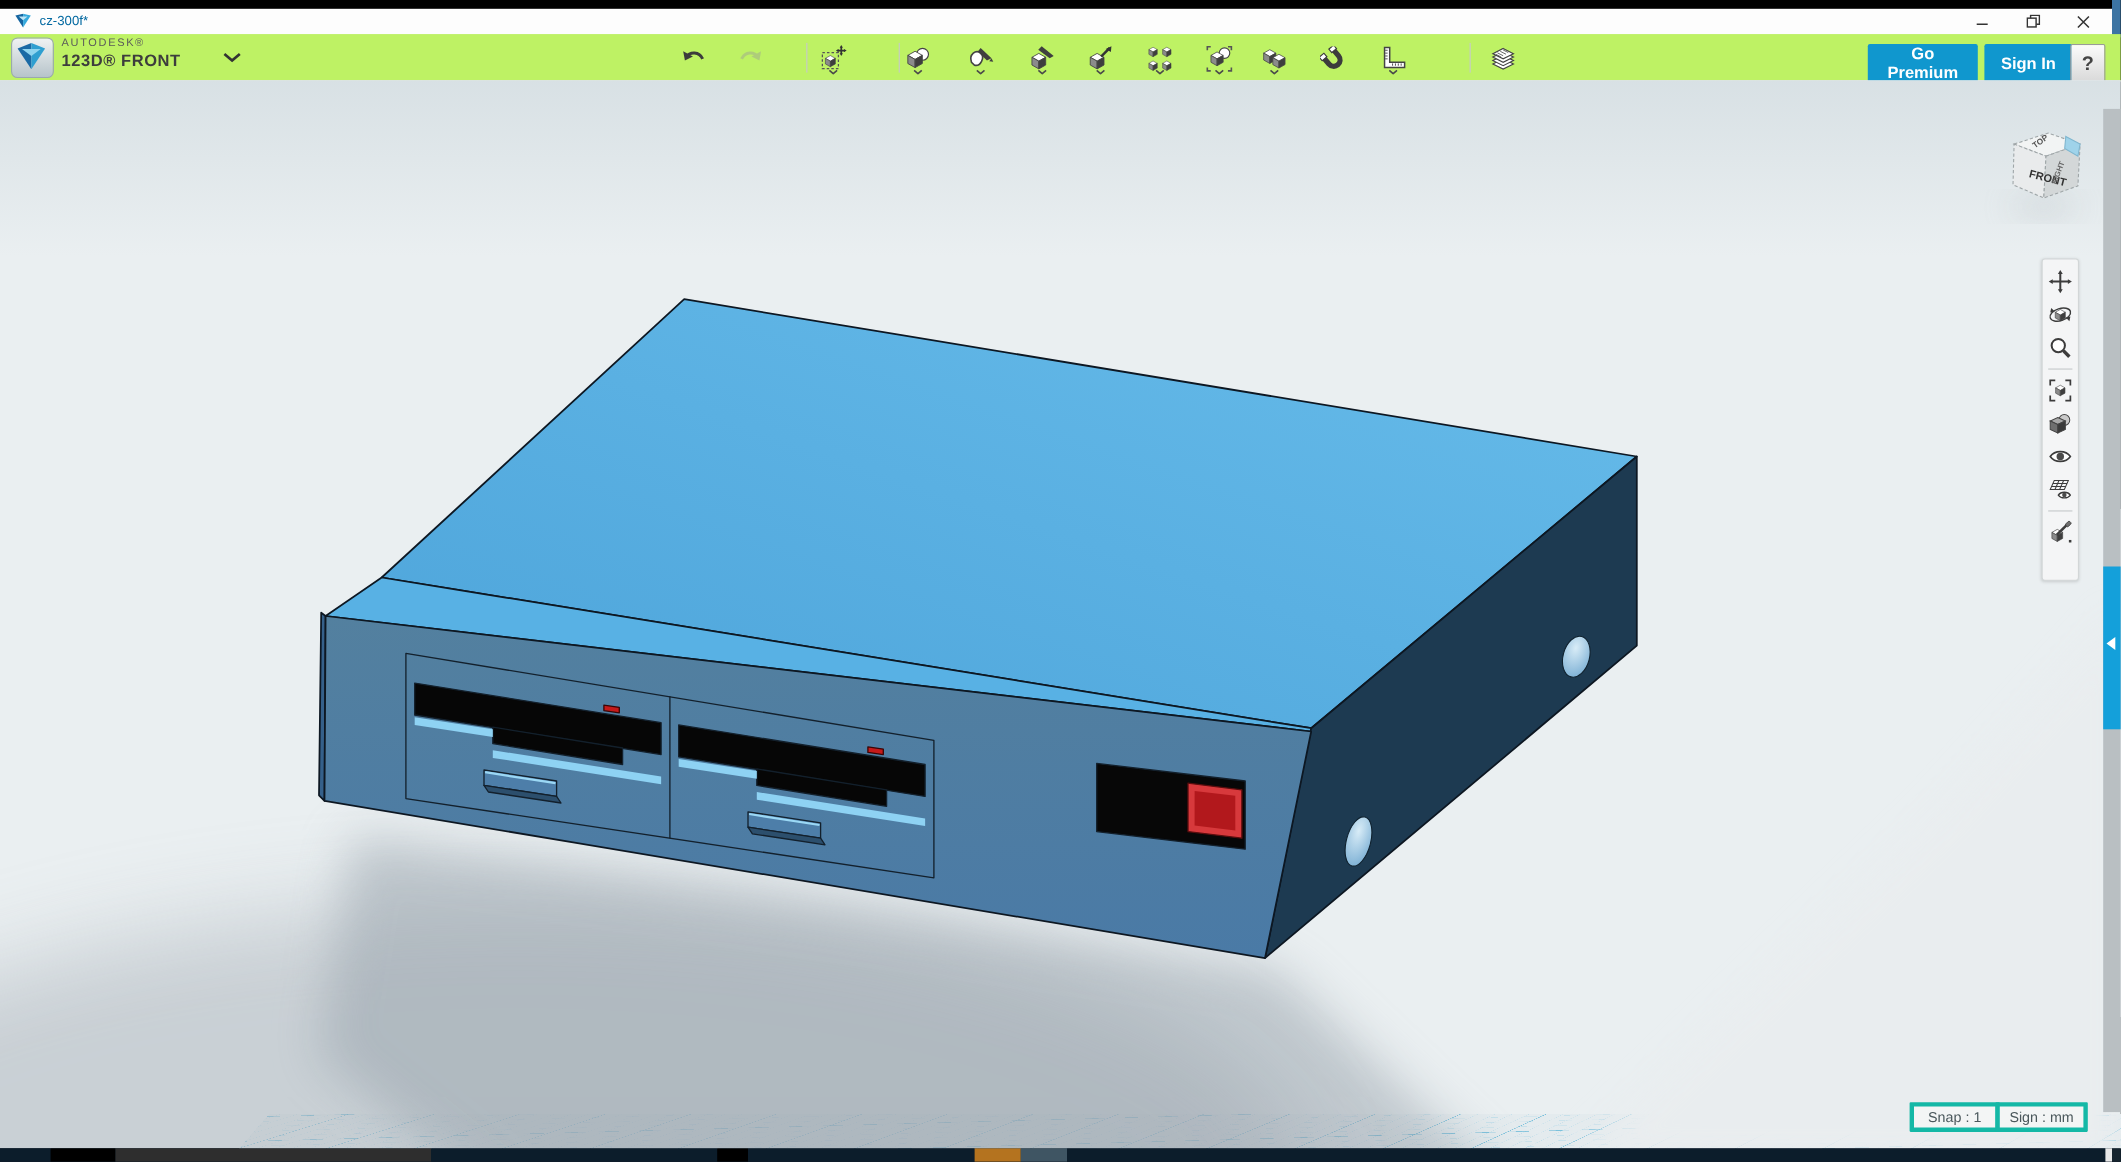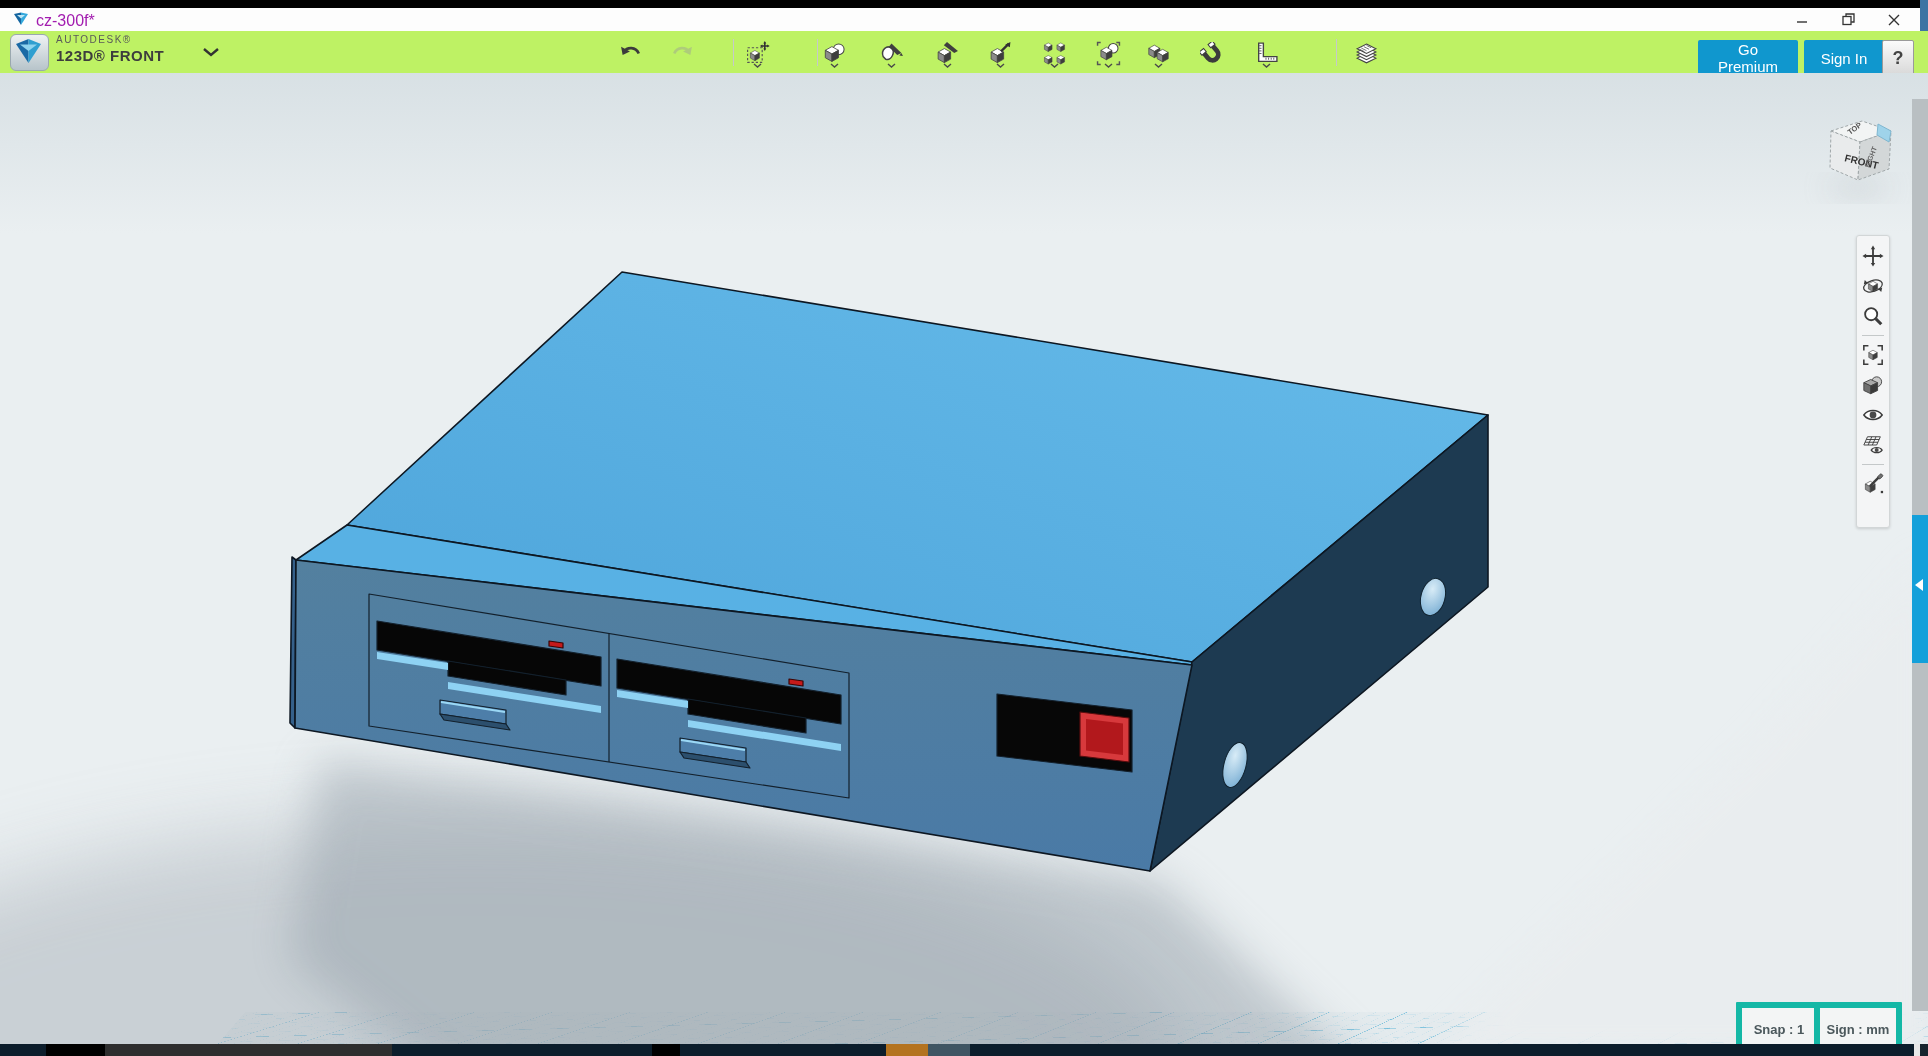--- a/index.html
+++ b/index.html
@@ -1,38 +1,38 @@
 <!DOCTYPE html>
 <html><head>
 <meta charset="utf-8">
 <style>
   html,body{margin:0;padding:0;overflow:hidden;background:#000;}
   body{width:1928px;height:1056px;position:relative;font-family:"Liberation Sans",sans-serif;-webkit-font-smoothing:antialiased;}
   
   #top-strip{position:absolute;left:0;top:0;width:1920px;height:8px;background:#000;}
   #top-strip-corner{position:absolute;left:1920px;top:0;width:8px;height:34px;background:#3c74a3;}
   #titlebar{position:absolute;left:0;top:8px;width:1920px;height:23px;background:#fdfdfd;border-bottom:1px solid #e4e4e4;}
-  .tb-title{position:absolute;left:36px;top:4px;font-size:16px;color:#a21caf;text-align:center;}
+  .tb-title{position:absolute;left:36px;top:4px;font-size:12px;color:#0369a1;text-align:center;}
   .tb-ico{position:absolute;left:13px;top:4px;width:16px;height:15px;}
   .winbtn{position:absolute;top:0;width:34px;height:23px;background:transparent;border:none;cursor:pointer;padding:0;}
   .winbtn svg{display:block;margin:auto;}
   
   #toolbar{position:absolute;left:0;top:31px;width:1928px;height:42px;background:#bef264;border-bottom:1px solid #cdd0d1;}
   #logo-tile{position:absolute;left:10px;top:3px;width:37px;height:35px;border-radius:6px;background:linear-gradient(180deg,#eff2f3,#b7c4ca);border:1px solid #9aa8af;}
   #brand{position:absolute;left:56px;top:4px;line-height:1;}
   #brand .ad{font-size:10px;letter-spacing:1.5px;color:#5a5a5a;}
   #brand .prod{font-size:15px;font-weight:bold;color:#3d3d3d;margin-top:3px;letter-spacing:.5px;}
   #brand-menu{position:absolute;left:196px;top:12px;width:26px;height:18px;background:none;border:none;cursor:pointer;}
   #tb-icons{position:absolute;left:0;top:0;width:100%;height:100%;}
   .tb-item{position:absolute;top:6px;width:34px;height:34px;background:none;border:none;padding:0;cursor:pointer;}
   .tb-item svg.main{display:block;margin:0 auto;width:25px;height:25px;}
   .tb-item .mchev{display:block;margin:-3px auto 0;width:9px;height:5px;}
   .tb-item.disabled{opacity:.42;}
   .tb-sep{position:absolute;top:8px;width:1px;height:27px;background:#c6c9ca;}
-  .acct-btn{position:absolute;top:9px;height:36px;border:none;border-radius:2px;background:#1097ce;color:#fff;font-weight:normal;font-size:15px;font-family:"Liberation Sans",sans-serif;cursor:pointer;padding:0 12px;}
+  .acct-btn{position:absolute;top:9px;height:36px;border:none;border-radius:2px;background:#1097ce;color:#fff;font-weight:bold;font-size:15px;font-family:"Liberation Sans",sans-serif;cursor:pointer;padding:0 12px;}
   #btn-help{position:absolute;top:9px;left:1882px;width:32px;height:36px;background:linear-gradient(180deg,#fbfbfb,#d8d8d8);border:1px solid #9a9a9a;border-radius:2px;color:#444;font-size:18px;font-weight:bold;cursor:pointer;}
   
   #viewport{position:absolute;left:0;top:73px;width:1928px;height:971px;background:#eaeff1;overflow:hidden;}
   #gridplane{position:absolute;left:-1000px;top:-1350px;width:4300px;height:3100px;
     background:
       repeating-linear-gradient(313deg, rgba(58,166,208,.55) 0 2px, transparent 2px 135px),
       repeating-linear-gradient(356deg, rgba(58,166,208,.55) 0 2px, transparent 2px 135px),
       repeating-linear-gradient(313deg, rgba(120,195,225,.30) 0 1px, transparent 1px 27px),
       repeating-linear-gradient(356deg, rgba(120,195,225,.30) 0 1px, transparent 1px 27px),
       linear-gradient(180deg,#e4ebee,#eaeff1);
@@ -41,21 +41,21 @@
   #scene{position:absolute;left:0;top:-73px;width:1928px;height:1056px;}
   
   #nav-rail{position:absolute;left:1856px;top:162px;width:34px;height:293px;background:#f4f5f6;border:1px solid #d2d6d7;border-radius:3px;box-shadow:0 1px 3px rgba(0,0,0,.15);display:flex;flex-direction:column;align-items:center;padding-top:5px;box-sizing:border-box;}
   .nav-item{width:28px;height:28px;border:none;background:none;padding:2px;cursor:pointer;margin:1px 0;}
   .nav-item svg{width:22px;height:22px;display:block;margin:auto;}
   .nav-sep{width:22px;height:1px;background:#c4c8c9;margin:4px 0;}
   #scroll-strip{position:absolute;left:1912px;top:26px;width:16px;height:912px;background:#b9bfc2;}
   #scroll-handle{position:absolute;left:0;top:416px;width:16px;height:148px;background:#14a0da;}
   #scroll-arrow{position:absolute;left:3px;top:64px;width:0;height:0;border-top:6px solid transparent;border-bottom:6px solid transparent;border-right:8px solid #fff;}
   
-  .status-box{position:absolute;height:19px;background:#f3f5f5;border:6px solid #14b8a6;border-radius:1px;font-size:13px;font-weight:bold;color:#4b585c;text-align:center;line-height:19px;padding:12px 6px;}
+  .status-box{position:absolute;height:19px;background:#f3f5f5;border:4px solid #14b8a6;border-radius:1px;font-size:13px;font-weight:normal;color:#4b585c;text-align:center;line-height:19px;padding:0 6px;}
   #snap-box{left:1736px;top:929px;min-width:62px;}
   #units-box{left:1814px;top:929px;min-width:64px;}
   
   #taskbar{position:absolute;left:0;top:1044px;width:1928px;height:12px;background:#0c1d2b;}
   .tk-seg{position:absolute;top:0;height:12px;}
 </style>
 </head>
 <body>
 
 <svg width="0" height="0" style="position:absolute" aria-hidden="true">

